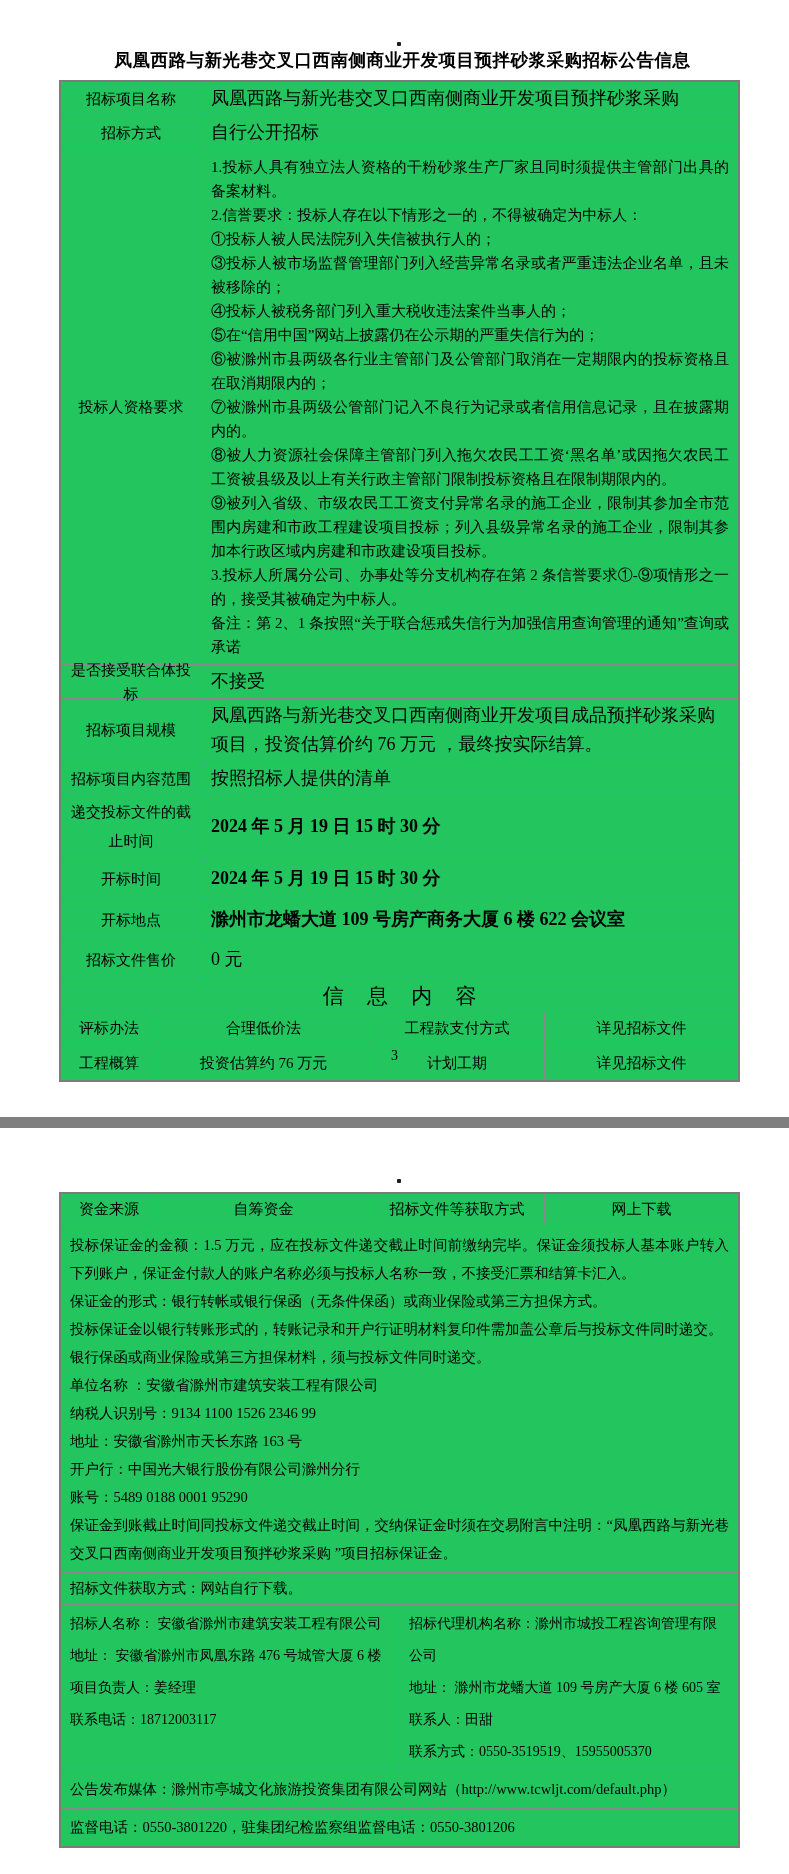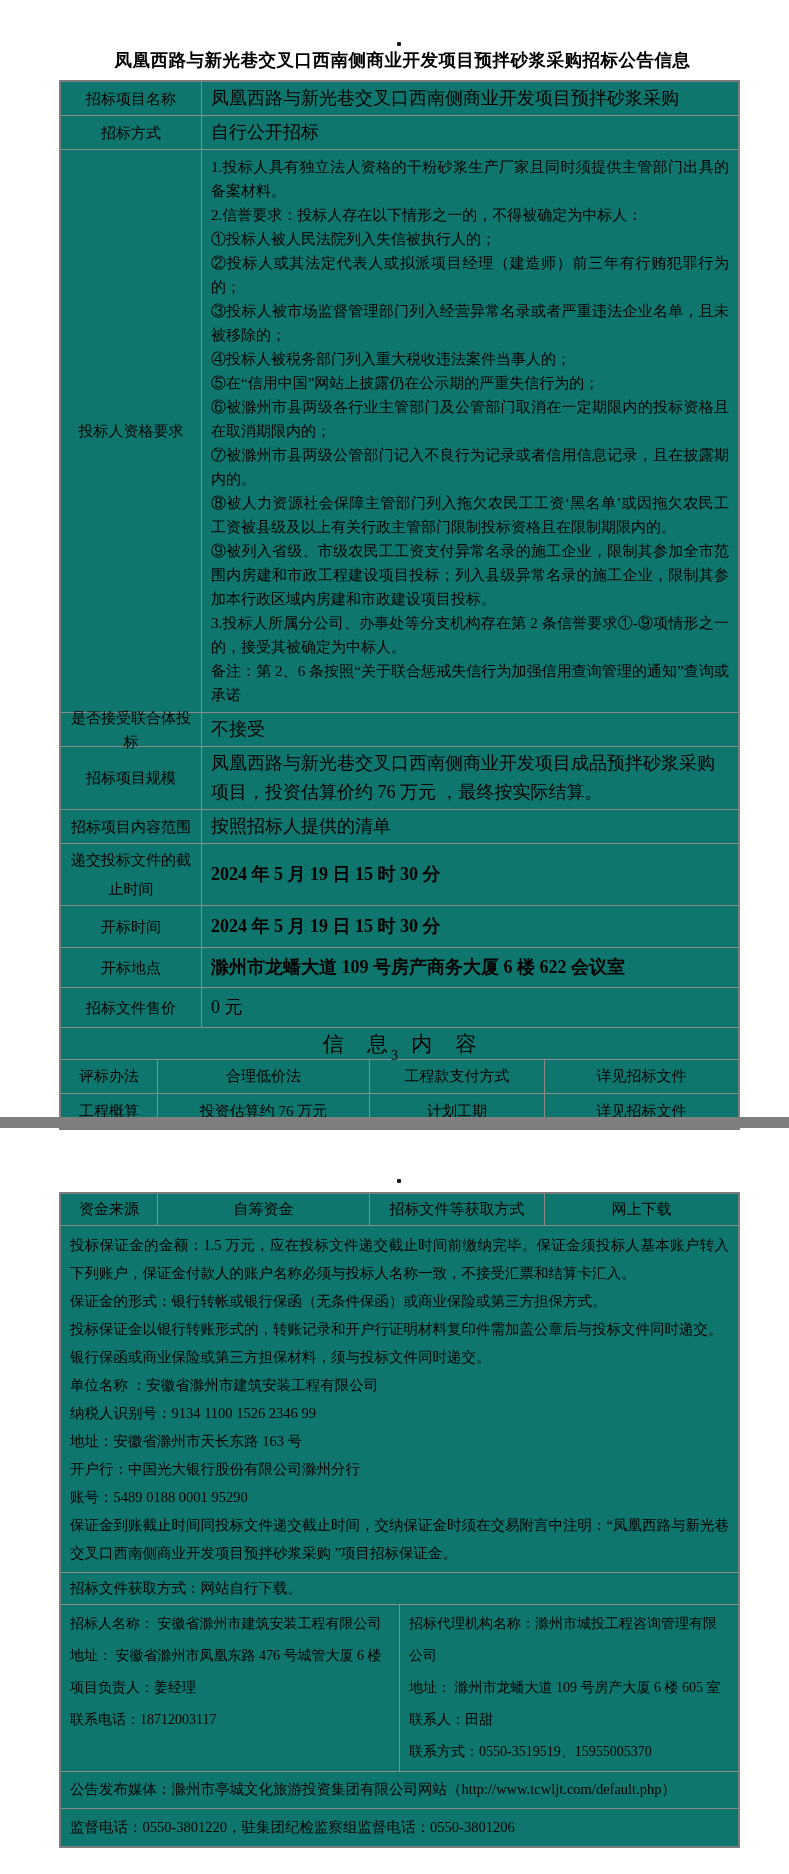--- a/index.html
+++ b/index.html
@@ -13,21 +13,21 @@
   .dot1 { top:42px; left:397px; }
   .dot2 { top:1179px; left:397px; }
 
   .title {
     position:absolute; top:48px; left:8px; width:789px;
     text-align:center; font-weight:bold; font-size:17.5px; letter-spacing:0.5px;
   }
 
   .tbl {
     position:absolute; left:59px; width:681px;
-    border:2px solid #7c7c7c; background:#0f766e;
+    border:2px solid #7c7c7c; background:#22c55e;
   }
   .tbl1 { top:80px; }
   .tbl2 { top:1192px; }
 
   .row { display:flex; border-bottom:1px solid #8a8a8a; }
   .row:last-child { border-bottom:none; }
 
   .lbl {
     width:141px; flex:0 0 141px; border-right:1px solid #8a8a8a;
     display:flex; align-items:center; justify-content:center;
@@ -87,30 +87,29 @@
     <div class="lbl">招标方式</div>
     <div class="val">自行公开招标</div>
   </div>
 
   <div class="row">
     <div class="lbl">投标人资格要求</div>
     <div class="val block qual">
       <div class="p">1.投标人具有独立法人资格的干粉砂浆生产厂家且同时须提供主管部门出具的备案材料。</div>
       <div class="p">2.信誉要求：投标人存在以下情形之一的，不得被确定为中标人：</div>
       <div class="p">①投标人被人民法院列入失信被执行人的；</div>
-      <div class="p">②投标人或其法定代表人或拟派项目经理（建造师）前三年有行贿犯罪行为的；</div>
       <div class="p">③投标人被市场监督管理部门列入经营异常名录或者严重违法企业名单，且未被移除的；</div>
       <div class="p">④投标人被税务部门列入重大税收违法案件当事人的；</div>
       <div class="p">⑤在“信用中国”网站上披露仍在公示期的严重失信行为的；</div>
       <div class="p">⑥被滁州市县两级各行业主管部门及公管部门取消在一定期限内的投标资格且在取消期限内的；</div>
       <div class="p">⑦被滁州市县两级公管部门记入不良行为记录或者信用信息记录，且在披露期内的。</div>
       <div class="p">⑧被人力资源社会保障主管部门列入拖欠农民工工资‘黑名单’或因拖欠农民工工资被县级及以上有关行政主管部门限制投标资格且在限制期限内的。</div>
       <div class="p">⑨被列入省级、市级农民工工资支付异常名录的施工企业，限制其参加全市范围内房建和市政工程建设项目投标；列入县级异常名录的施工企业，限制其参加本行政区域内房建和市政建设项目投标。</div>
       <div class="p">3.投标人所属分公司、办事处等分支机构存在第 2 条信誉要求①-⑨项情形之一的，接受其被确定为中标人。</div>
-      <div class="p">备注：第 2、6 条按照“关于联合惩戒失信行为加强信用查询管理的通知”查询或承诺</div>
+      <div class="p">备注：第 2、1 条按照“关于联合惩戒失信行为加强信用查询管理的通知”查询或承诺</div>
     </div>
   </div>
 
   <div class="row h34">
     <div class="lbl">是否接受联合体投标</div>
     <div class="val">不接受</div>
   </div>
 
   <div class="row h62">
     <div class="lbl">招标项目规模</div>

